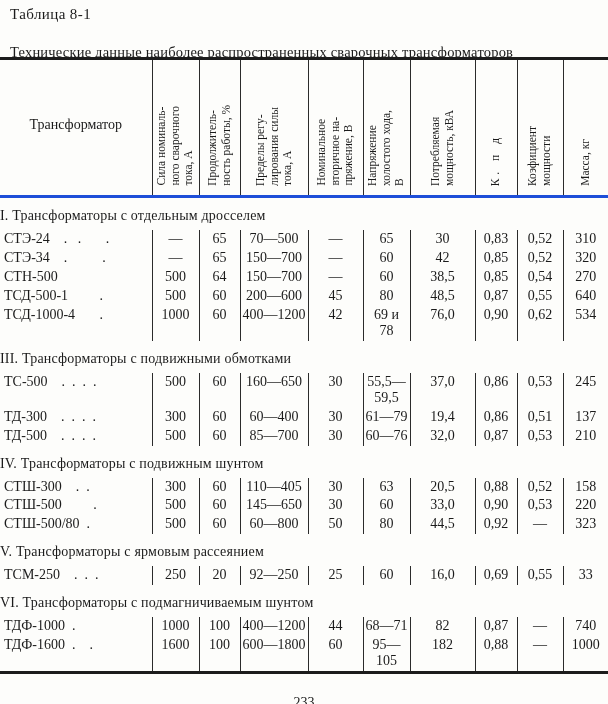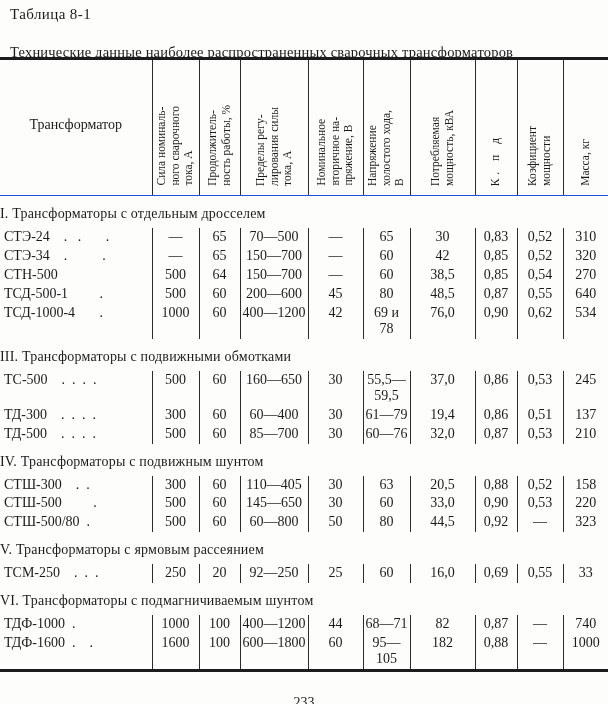--- a/index.html
+++ b/index.html
@@ -10,21 +10,21 @@
   }
   .title { position:absolute; left:10px; top:6px; font-size:15px; font-weight:normal; letter-spacing:.4px; }
   .subtitle { position:absolute; left:10px; top:33px; font-size:14.5px; letter-spacing:.2px;margin-top:11px; }
   table.tbl {
     position:absolute; left:0; top:57px; width:608px;
     border-collapse:collapse; table-layout:fixed;
     border-top:3px solid #1c1c1c; border-bottom:3px solid #1c1c1c;
   }
   tr.hdr td {
     height:130px; vertical-align:bottom; text-align:center;
-    border-bottom:1px solid #1d4ed8; border-left:1px solid #2b2b2b;
+    border-bottom:3px solid #1d4ed8; border-left:1px solid #2b2b2b;
     padding:0 0 5px 0;
   }
   tr.hdr td:first-child { border-left:none; vertical-align:middle; font-size:14px; }
   .vh {
     display:inline-block; writing-mode:vertical-rl; transform:rotate(180deg);
     font-size:11.5px; line-height:1.18; white-space:pre-line; text-align:left;
   }
   .sp .vh { letter-spacing:4px; }
   td.sec {
     font-size:14px; padding:10px 0 6px 0; letter-spacing:.2px;

